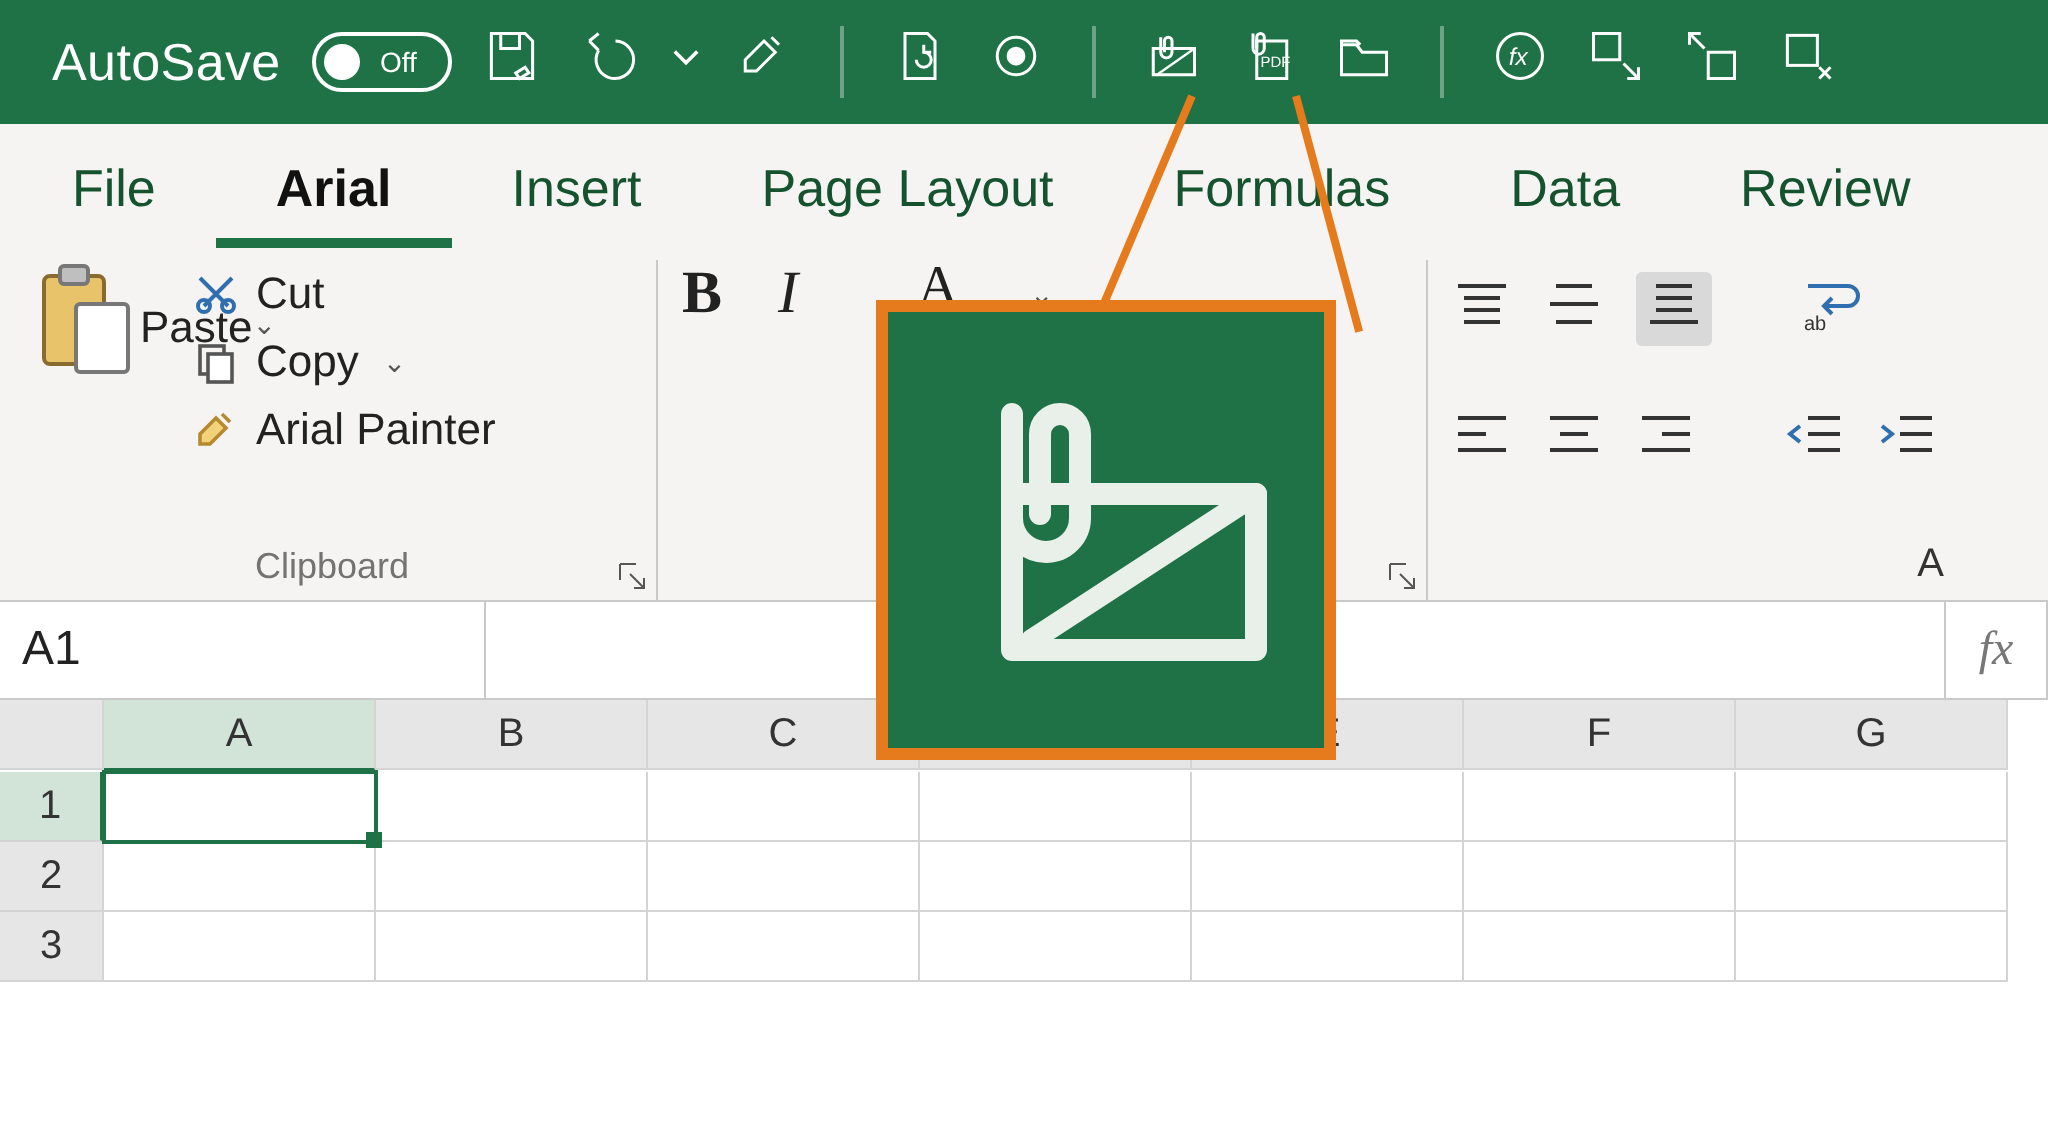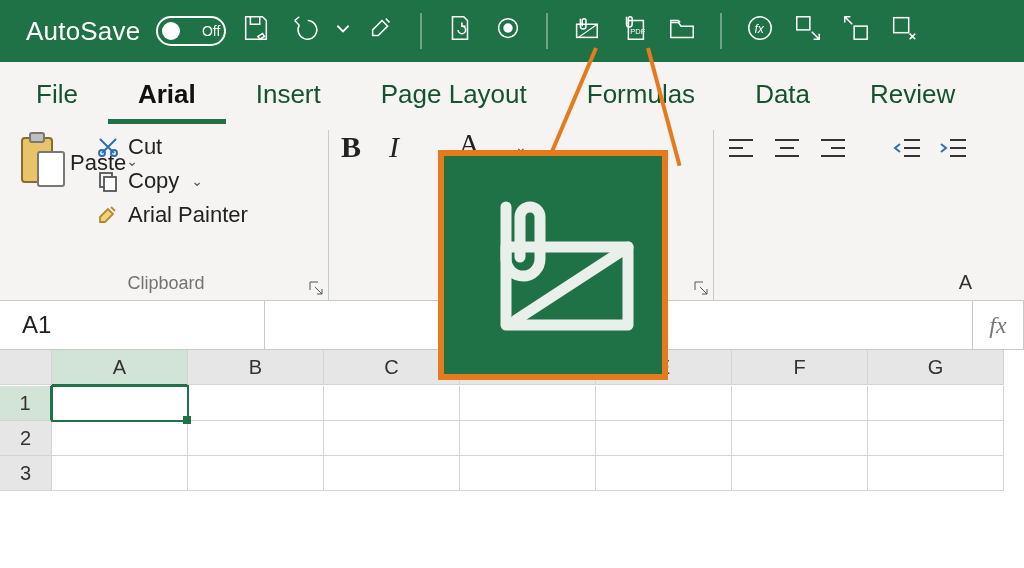--- a/index.html
+++ b/index.html
@@ -25,21 +25,21 @@
     gap:12px;
     color:#fff;
   }
   .autosave-label{font-size:26px;font-weight:400;letter-spacing:.2px;margin-right:4px;}
   .autosave-toggle{
     width:70px;height:30px;border:2px solid #fff;border-radius:16px;
     display:flex;align-items:center;position:relative;box-sizing:border-box;
     padding-left:4px;
   }
   .autosave-knob{width:18px;height:18px;border-radius:50%;background:#fff;}
-  .autosave-off{font-size:14px;color:#fff;position:absolute;right:4px;top:50%;transform:translateY(-50%);}
+  .autosave-off{font-size:14px;color:#fff;position:absolute;right:16px;top:50%;transform:translateY(-50%);}
   .qa-sep{width:2px;height:36px;background:rgba(255,255,255,.35);margin:0 8px;}
   .qa-icon{width:36px;height:36px;display:flex;justify-content:center;}
   .qa-icon svg{width:30px;height:30px;stroke:#fff;fill:none;stroke-width:1.6;}
 
   
   .ribbon{background:var(--ribbon-bg);border-bottom:1px solid var(--border);}
   .tabs{display:flex;align-items:flex-end;height:62px;padding:0 6px;gap:0;}
   .tab{font-size:26px;padding:10px 30px 14px 30px;color:#14532d;cursor:pointer;}
   .tab.active{font-weight:600;color:#111;border-bottom:5px solid var(--green);padding-bottom:9px;}
 
@@ -84,21 +84,21 @@
   .align-btn svg{width:30px;height:24px;stroke:#333;stroke-width:2;}
   .align-btn.active{background:#d9d9d9;padding:4px;border-radius:3px;}
   .wrap-btn svg{width:32px;height:30px;}
   .indent-btn svg{width:30px;height:24px;}
   .align-label-trunc{position:absolute;right:6px;bottom:6px;font-size:20px;color:#333;}
 
   
   .namebar{display:flex;align-items:center;height:48px;border-bottom:1px solid var(--border);}
   .name-box{
     width:220px;height:48px;border-right:1px solid var(--border);
-    font-size:24px;padding:0 22px;display:flex;align-items:center;background:#fff;
+    font-size:24px;padding:0 11px;display:flex;align-items:center;background:#fff;
   }
   .formula-area{flex:1;display:flex;align-items:center;height:100%;}
   .fx-box{width:50px;height:100%;border-left:1px solid var(--border);border-right:1px solid var(--border);
     display:flex;align-items:center;justify-content:center;font-style:italic;font-family:"Times New Roman",serif;
     font-size:24px;color:#777;margin-left:auto;}
 
   
   .grid{display:grid;grid-template-columns:52px repeat(7,136px);}
   .col-head,.row-head,.cell{border-right:1px solid var(--grid-border);border-bottom:1px solid var(--grid-border);
     height:34px;display:flex;align-items:center;justify-content:center;font-size:20px;}
@@ -295,20 +295,39 @@
         <svg viewBox="0 0 16 16">
             <path d="M2 2h8M2 2v8M7 7l7 7M14 9v5H9"></path>
           </svg>
       </span>
     </div>
 
     <div class="group align-group">
       <div class="group-inner" style="flex-direction:column;padding-top:6px;">
         <div class="align-row">
           <span class="align-btn"><svg viewBox="0 0 30 24">
+                <path d="M3 3h24M6 9h18M6 15h18M6 21h18"></path>
+              </svg></span>
+          <span class="align-btn"><svg viewBox="0 0 30 24">
+                <path d="M6 3h18M3 12h24M6 21h18"></path>
+              </svg></span>
+          <span class="align-btn active"><svg viewBox="0 0 30 24">
+                <path d="M6 3h18M6 9h18M6 15h18M3 21h24"></path>
+              </svg></span>
+          <span style="width:12px"></span>
+          <span class="wrap-btn">
+            <svg viewBox="0 0 32 30" fill="none" stroke="#2f6fb0" stroke-width="2">
+                <path d="M4 6h20a5 5 0 0 1 0 10H12"></path>
+                <path d="M16 12l-4 4 4 4"></path>
+                <text x="2" y="28" font-size="10" fill="#333" stroke="none">ab</text>
+              </svg>
+          </span>
+        </div>
+        <div class="align-row">
+          <span class="align-btn"><svg viewBox="0 0 30 24">
                 <path d="M3 4h24M3 12h14M3 20h24"></path>
               </svg></span>
           <span class="align-btn"><svg viewBox="0 0 30 24">
                 <path d="M3 4h24M8 12h14M3 20h24"></path>
               </svg></span>
           <span class="align-btn"><svg viewBox="0 0 30 24">
                 <path d="M3 4h24M13 12h14M3 20h24"></path>
               </svg></span>
           <span style="width:12px"></span>
           <span class="indent-btn"><svg viewBox="0 0 30 24" fill="none" stroke="#333" stroke-width="2">

